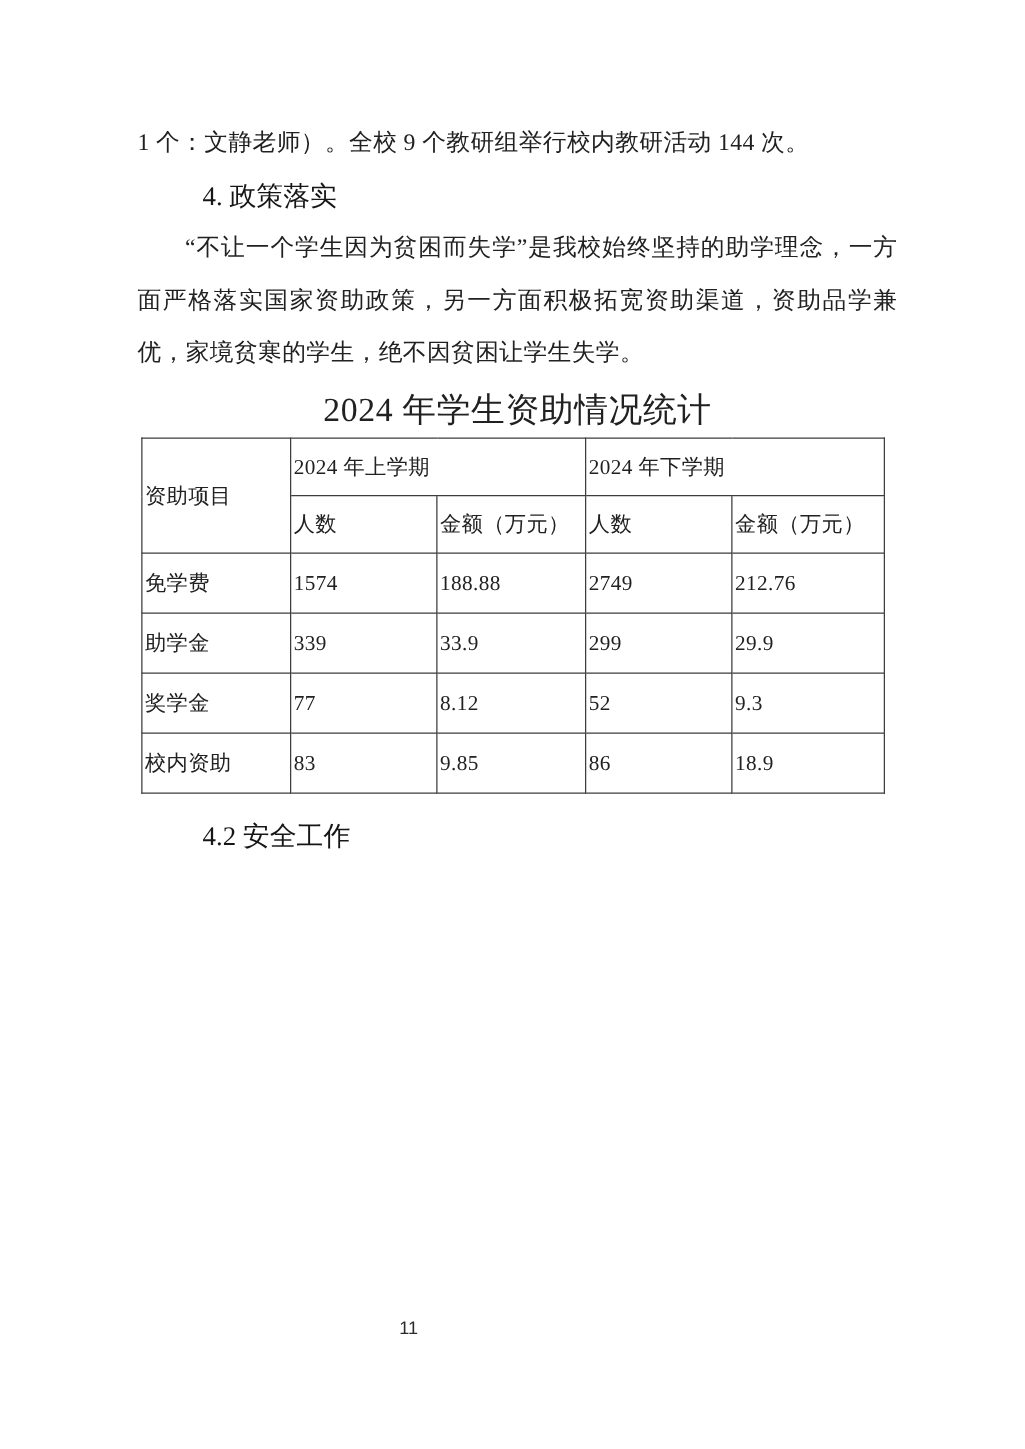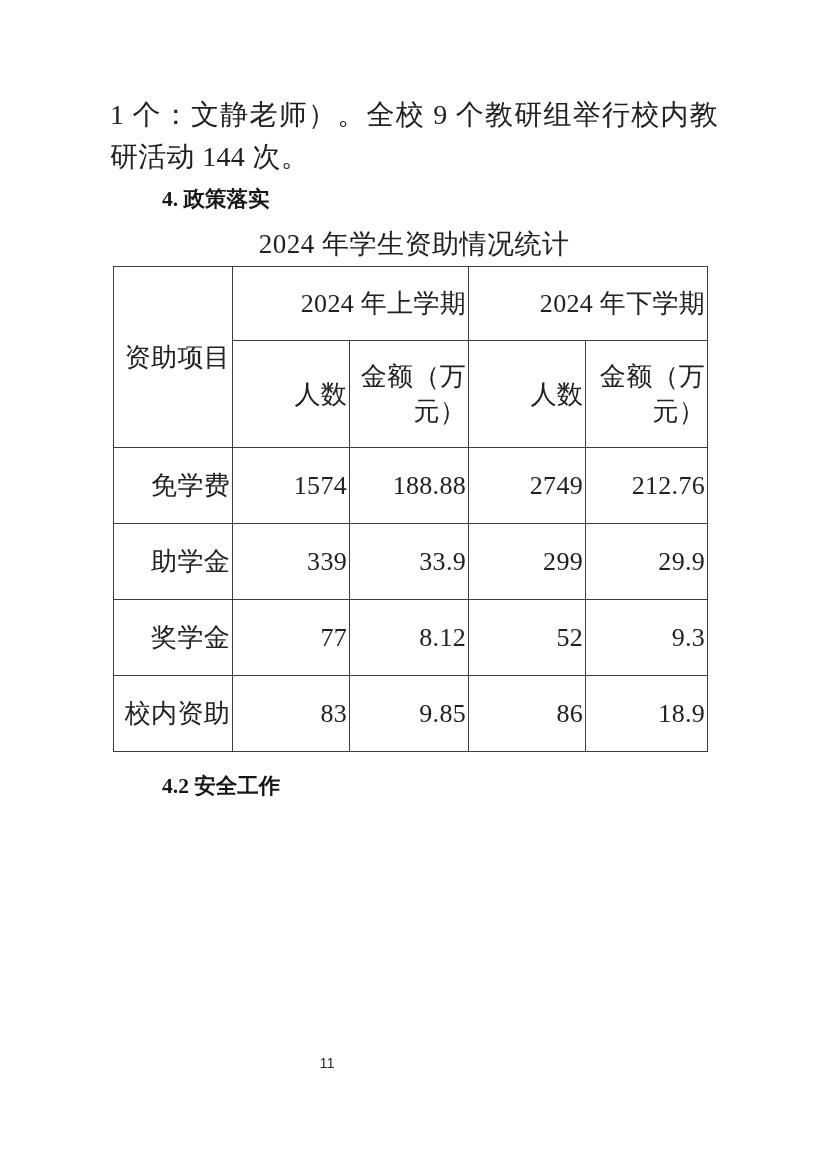--- a/index.html
+++ b/index.html
@@ -18,55 +18,55 @@
   }
   .content {
     position: absolute;
     left: 110px;
     top: 0;
     width: 608px;
     padding-top: 94px;
   }
   .para {
     margin: 0;
-    font-size: 28px;
+    font-size: 19px;
     line-height: 42px;
     text-align: justify;
     letter-spacing: 0.3px;
   }
   .para.indent {
     text-indent: 2em;
   }
   .heading {
     margin: 0;
     font-size: 21.5px;
     line-height: 42px;
-    font-weight: bold;
+    font-weight: normal;
     text-indent: 52px;
     color: #161616;
   }
   .table-title {
     margin: 4px 0 2px 0;
     font-size: 27px;
     line-height: 40px;
     text-align: center;
     letter-spacing: 0.5px;
   }
   table.aid-table {
     width: 594px;
     margin-left: 3px;
     border-collapse: collapse;
     table-layout: fixed;
   }
   table.aid-table td {
     border: 1px solid #3d3d3d;
-    text-align: right;
+    text-align: left;
     vertical-align: middle;
-    font-size: 26px;
-    padding: 18px 2px;
+    font-size: 17px;
+    padding: 4px 2px;
     letter-spacing: 0.3px;
   }
   table.aid-table tr.hdr td { height: 37px; }
   table.aid-table tr.body td { height: 39px; }
   .h-safety { margin-top: 13px; }
   .page-number {
     position: absolute;
     left: 0;
     width: 654px;
     top: 1055px;
@@ -80,20 +80,21 @@
 <body>
 
 <div class="page">
   <div class="content">
 
     <p class="para">1 个：文静老师）。全校 9 个教研组举行校内教研活动 144 次。</p>
 
     <h3 class="heading">4. 政策落实</h3>
 
 
+    <p class="para indent">“不让一个学生因为贫困而失学”是我校始终坚持的助学理念，一方面严格落实国家资助政策，另一方面积极拓宽资助渠道，资助品学兼优，家境贫寒的学生，绝不因贫困让学生失学。</p>
 
     <p class="table-title">2024 年学生资助情况统计</p>
 
     <table class="aid-table">
       <colgroup>
         <col style="width:119px">
         <col style="width:117px">
         <col style="width:119px">
         <col style="width:117px">
         <col style="width:122px">

